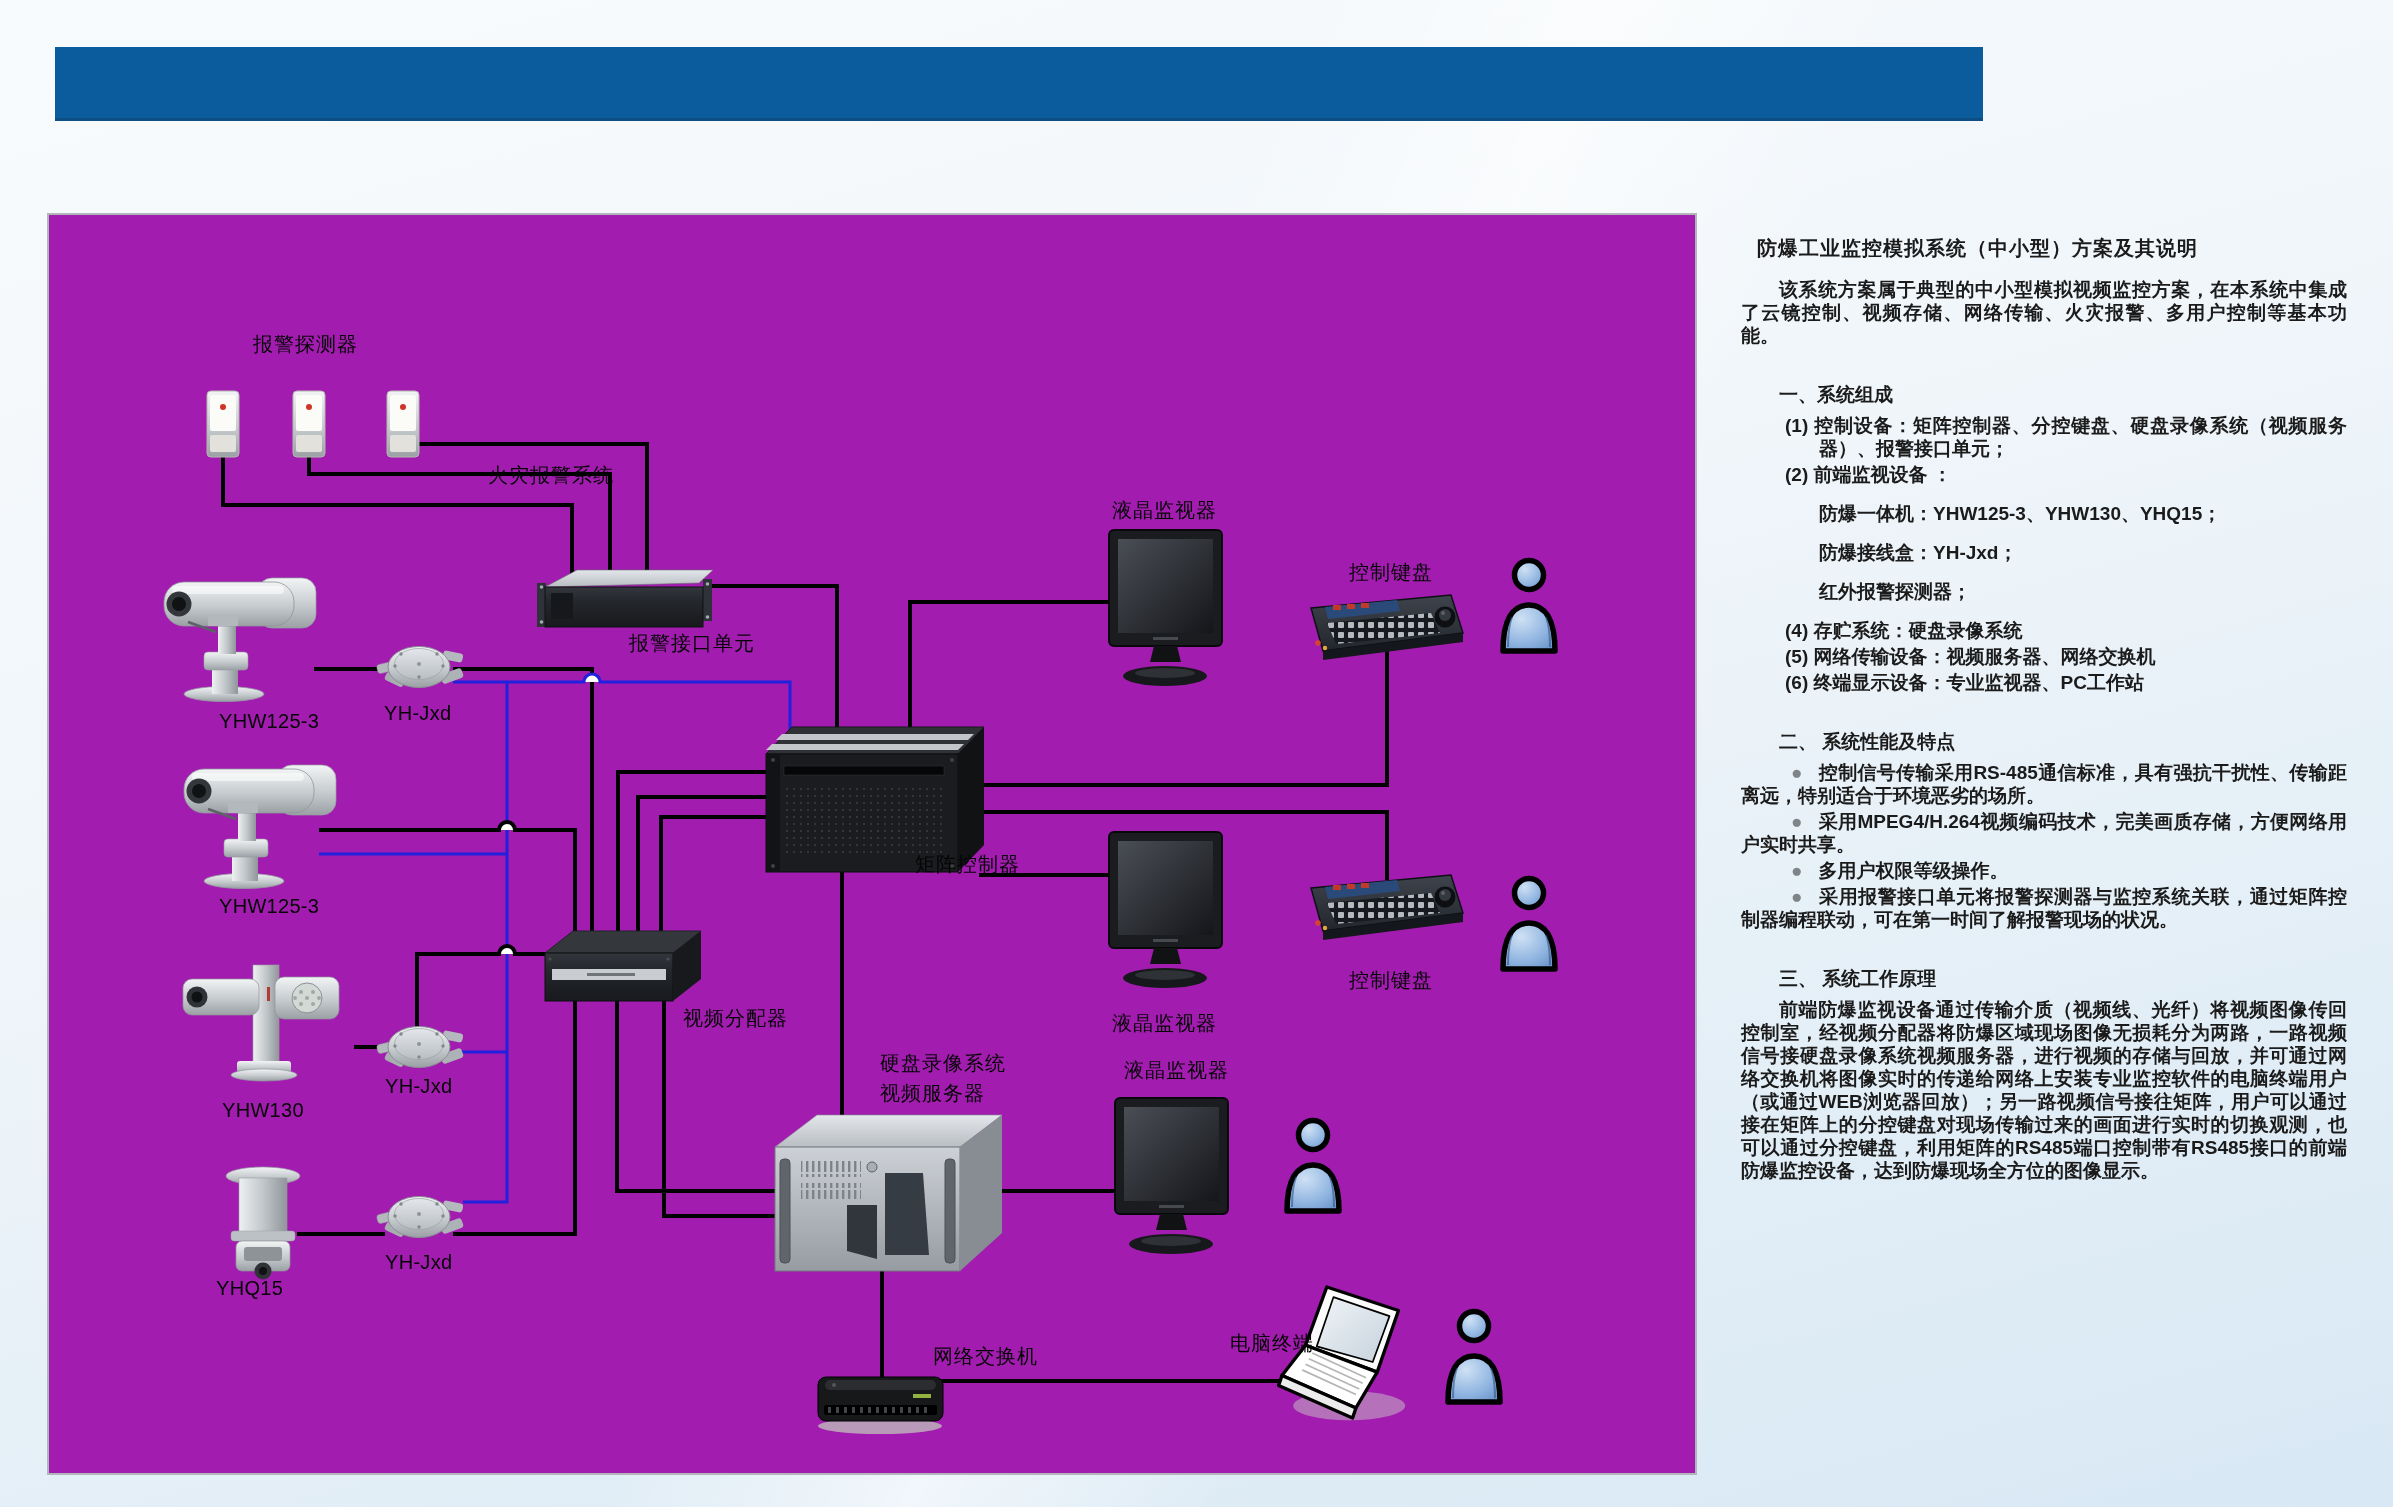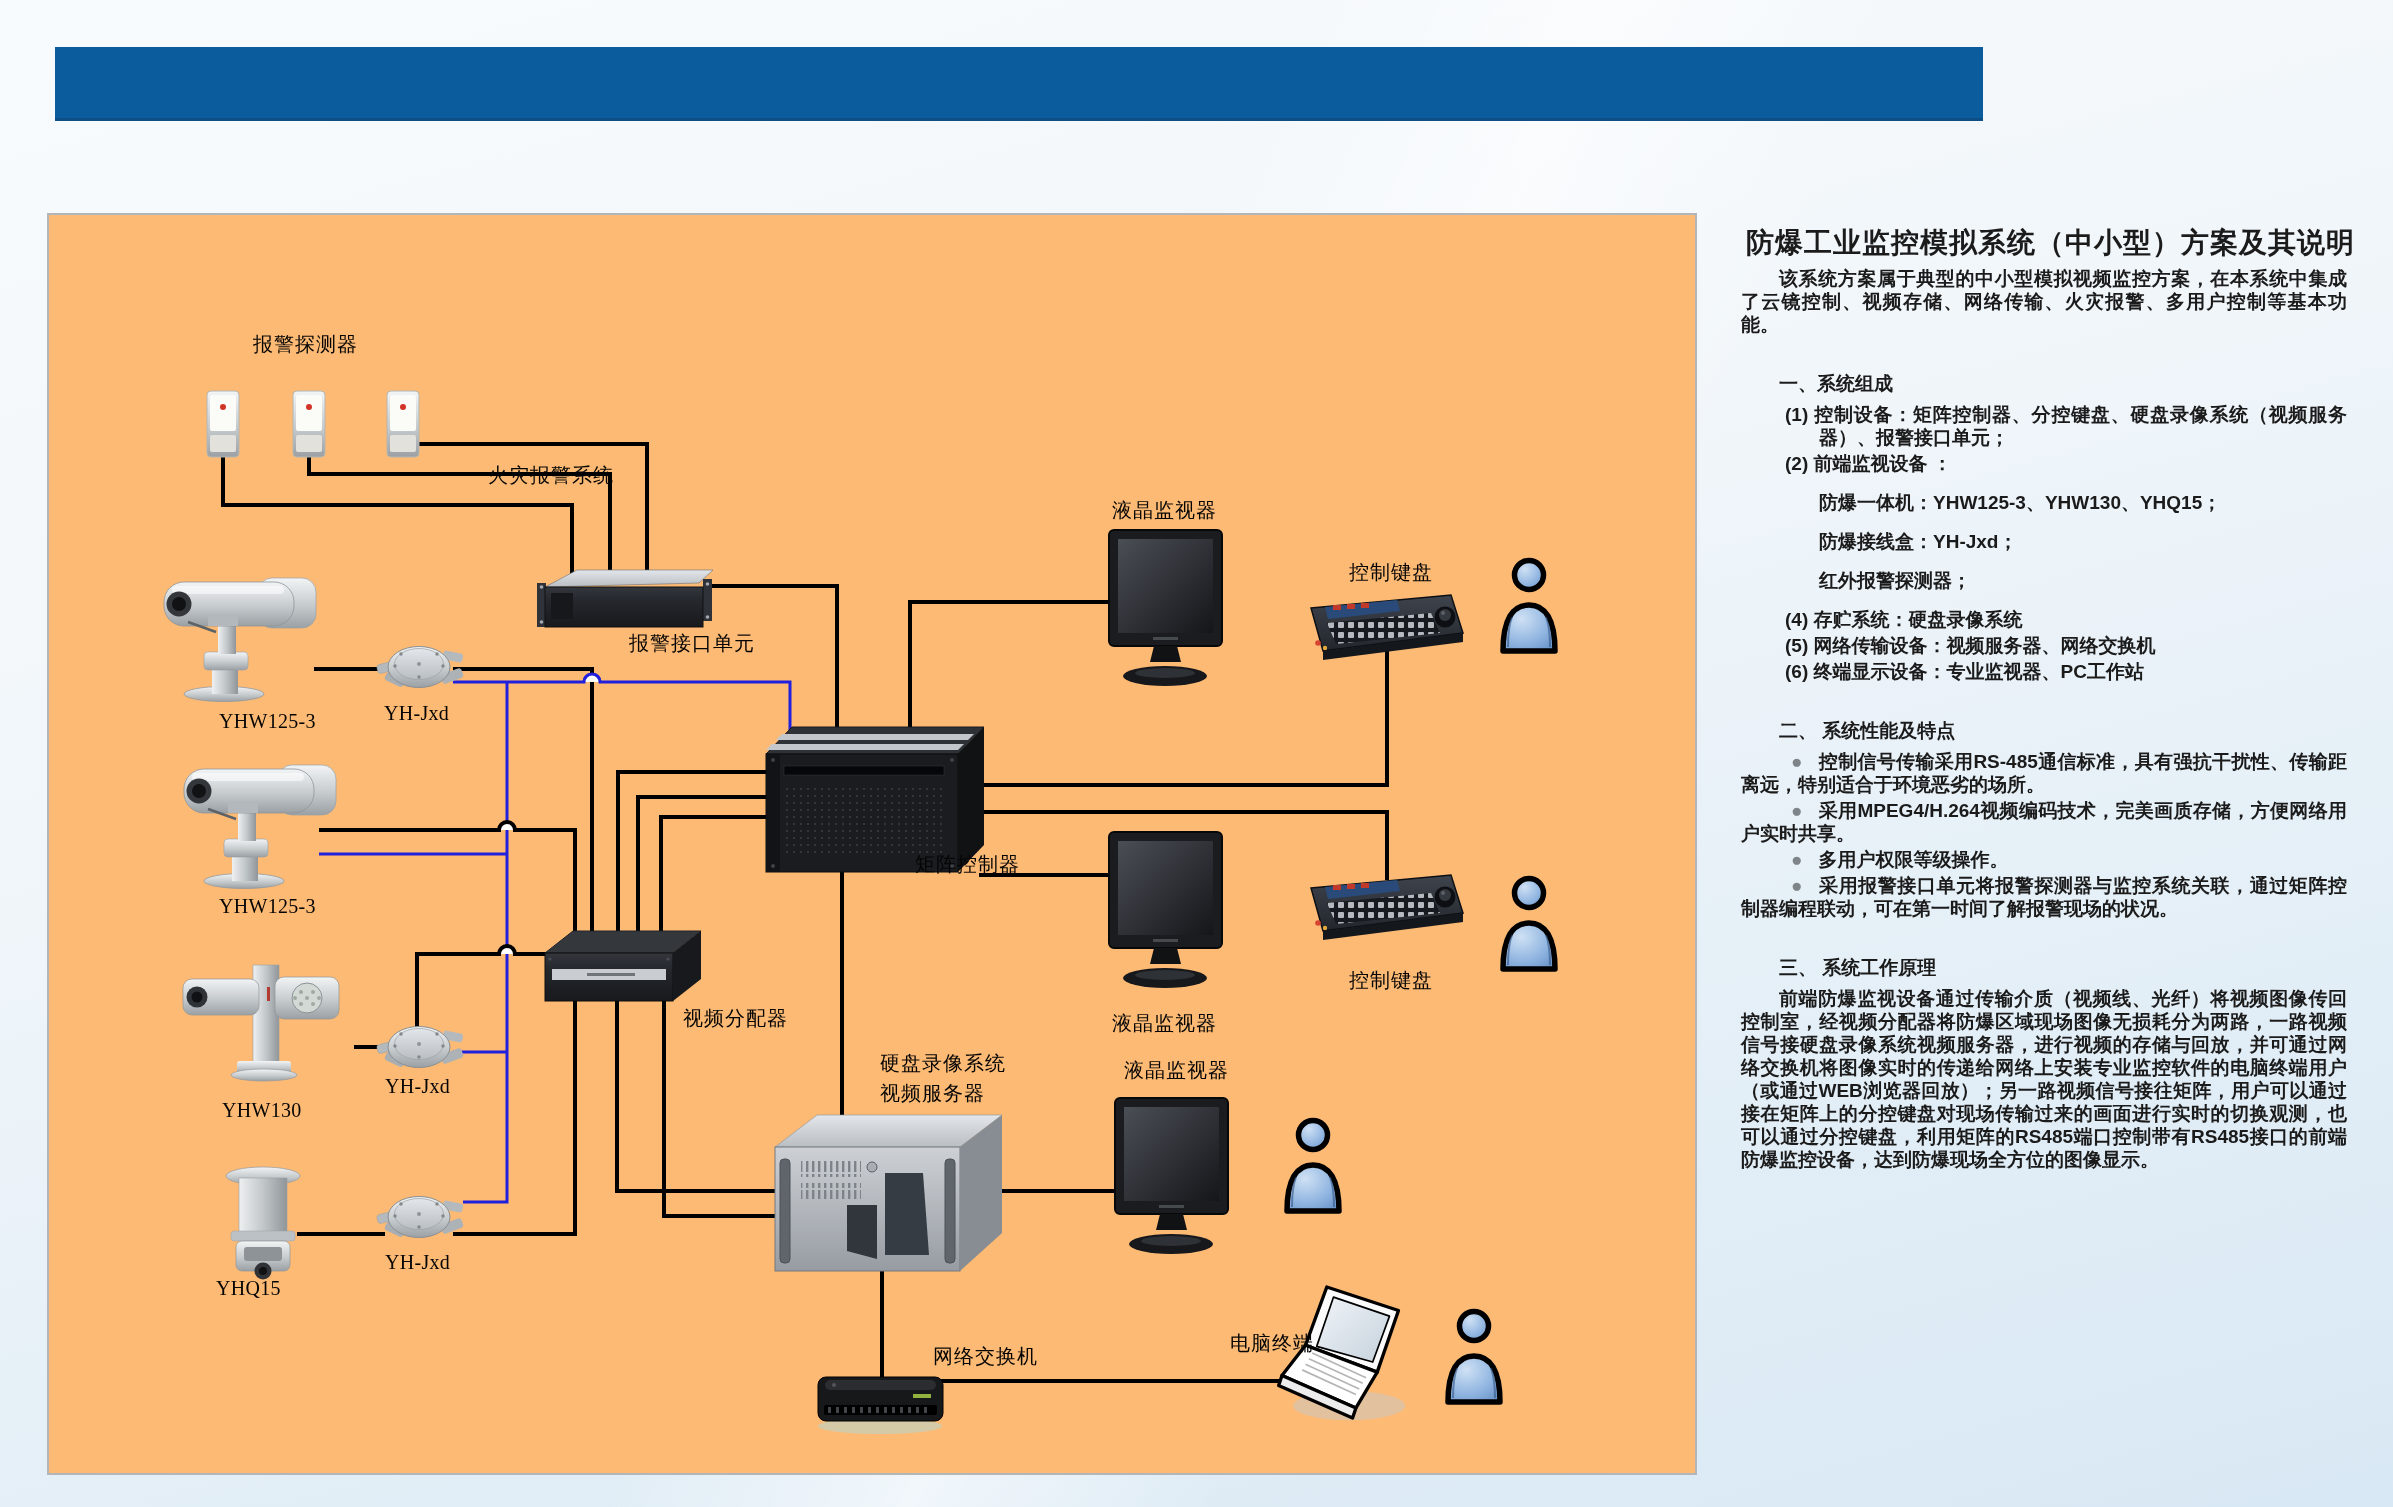--- a/index.html
+++ b/index.html
@@ -8,27 +8,27 @@
     font-family:"Liberation Sans","DejaVu Sans",sans-serif;
     background:linear-gradient(165deg,#f8fbfd 0%,#f1f6fa 40%,#e4eff7 70%,#d8e8f4 100%);
   }
   .sheen{position:absolute;inset:0;pointer-events:none;
     background:linear-gradient(115deg,rgba(255,255,255,0) 42%,rgba(255,255,255,.55) 52%,rgba(255,255,255,0) 62%);}
   .header-bar{position:absolute;left:55px;top:47px;width:1928px;height:71px;
     background:#0b5c9d;border-bottom:3px solid #0d4e84;}
   .bottom-strip{position:absolute;left:0;bottom:0;width:2393px;height:16px;
     background:linear-gradient(90deg,#dcebf6 0%,#c3daed 50%,#8fb6dc 80%,#superb 90%,#5f99ca 100%);}
   .diagram-box{position:absolute;left:47px;top:213px;width:1646px;height:1258px;
-    background:#fdba74;border:2px solid #b2b6ba;box-sizing:content-box;font-family:Liberation Serif, serif;}
+    background:#a21caf;border:2px solid #b2b6ba;box-sizing:content-box;}
   .diagram-box svg.wires{position:absolute;left:0;top:0;}
   .dlabel{position:absolute;font-size:20px;color:#050505;white-space:nowrap;letter-spacing:1px;}
   .dlabel.en{letter-spacing:0.3px;}
   .dvr-label{line-height:30px;}
   .panel{position:absolute;left:1741px;top:219px;width:606px;color:#1b1b1b;font-weight:bold;}
-  .panel h1{font-size:28px;margin:5px;letter-spacing:1px;white-space:nowrap;}
+  .panel h1{font-size:20px;margin:16px;letter-spacing:1px;white-space:nowrap;}
   .ptext{font-size:19px;line-height:23px;text-align:justify;}
   .intro{margin-top:26px;}
   .para{text-indent:38px;margin:3px 0;}
   .sec-h{margin:36px 0 8px 0;padding-left:38px;}
   .item{padding-left:78px;text-indent:-34px;margin:3px 0;}
   .sub{padding-left:78px;margin:16px 0;}
   .bullet-p{text-indent:50px;margin:3px 0;}
   .bullet-p .bu{color:#7e8488;margin-right:16px;}
 </style>
 </head>

